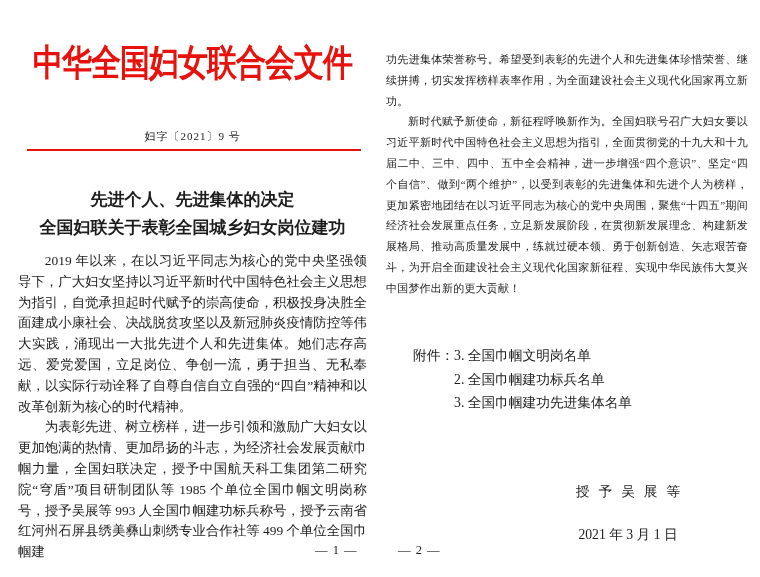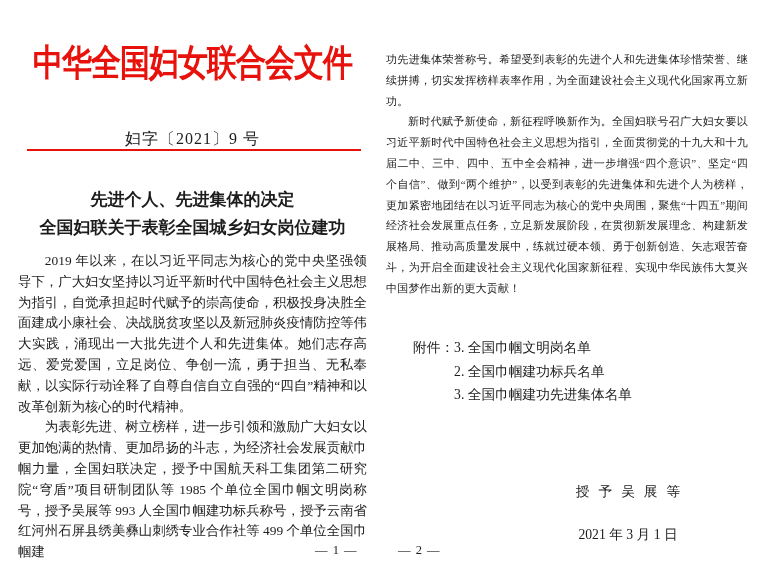--- a/index.html
+++ b/index.html
@@ -29,21 +29,21 @@
     letter-spacing: -1px;
     color: #e8120c;
     transform: scaleY(1.22);
     transform-origin: top center;
     white-space: nowrap;
   }
   .doc-number {
     position: absolute;
     top: 129px; left: 0; width: 100%;
     text-align: center;
-    font-size: 16px;
+    font-size: 11px;
     letter-spacing: 1px;
   }
   .red-rule {
     position: absolute;
     top: 149px; left: 9px;
     width: 334px; height: 2px;
     background: #e8120c;
   }
   .doc-title {
     position: absolute;
@@ -62,21 +62,21 @@
     line-height: 20.8px;
     text-align: justify;
     text-justify: inter-character;
   }
   .page-left  .body-text { top: 251px; }
   .page-right .body-text { top: 49px; font-size: 11px; letter-spacing: 0.2px; }
   .para.indent { text-indent: 2em; }
 
   .attachments {
     position: absolute;
-    top: 336px; left: 27px;
+    top: 344px; left: 27px;
     display: flex;
     font-size: 13.7px;
     line-height: 23.5px;
   }
   .att-label { white-space: nowrap; }
   .att-items .att-item { white-space: nowrap; }
 
   .signature {
     position: absolute;
     top: 480px; left: 152px; width: 180px;

